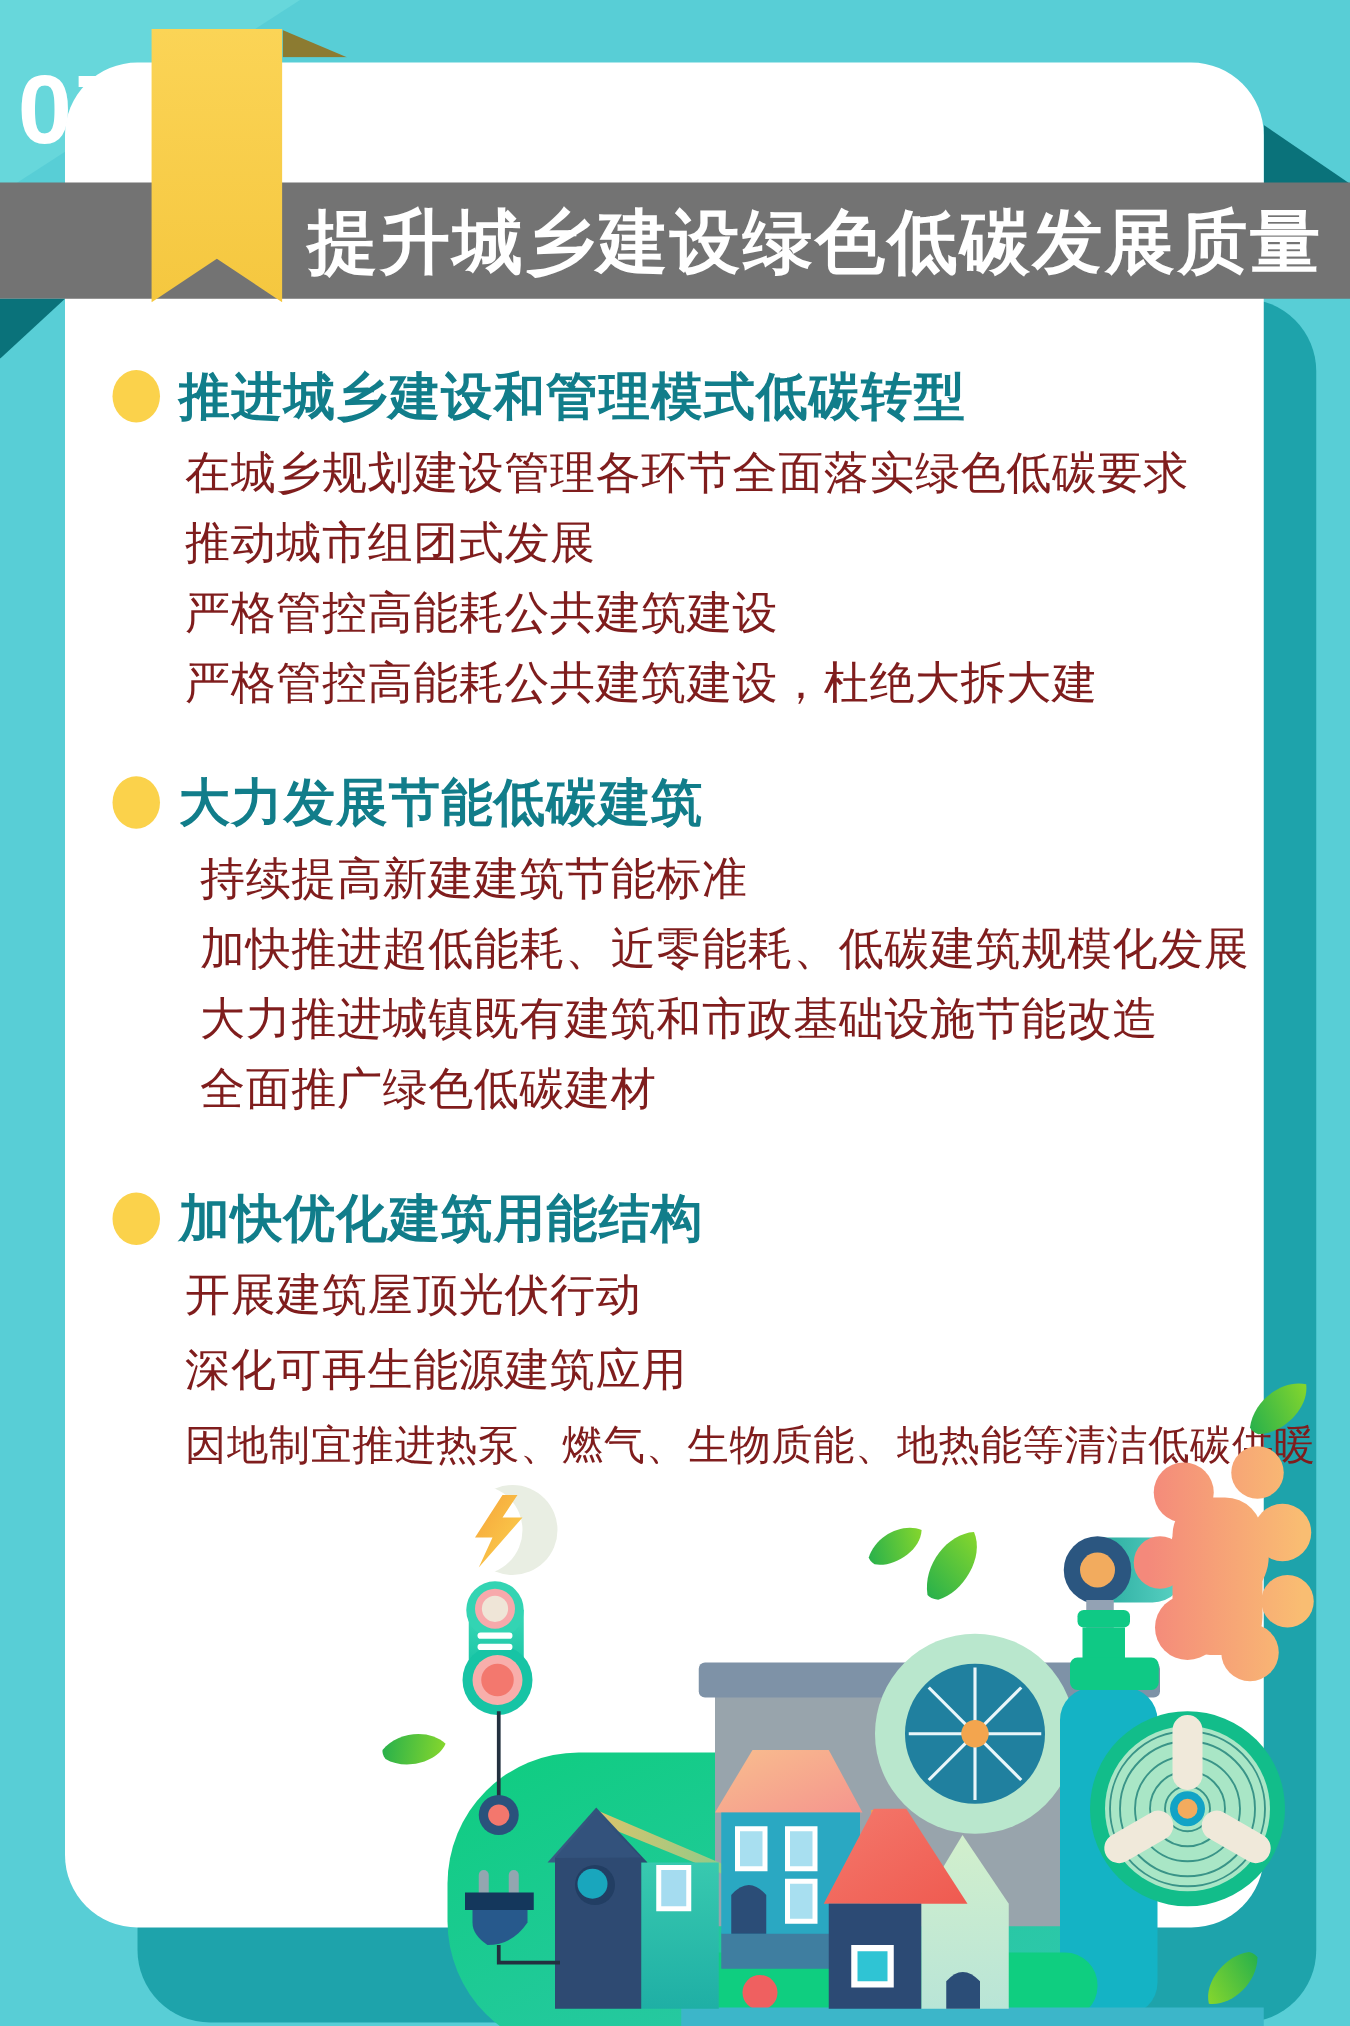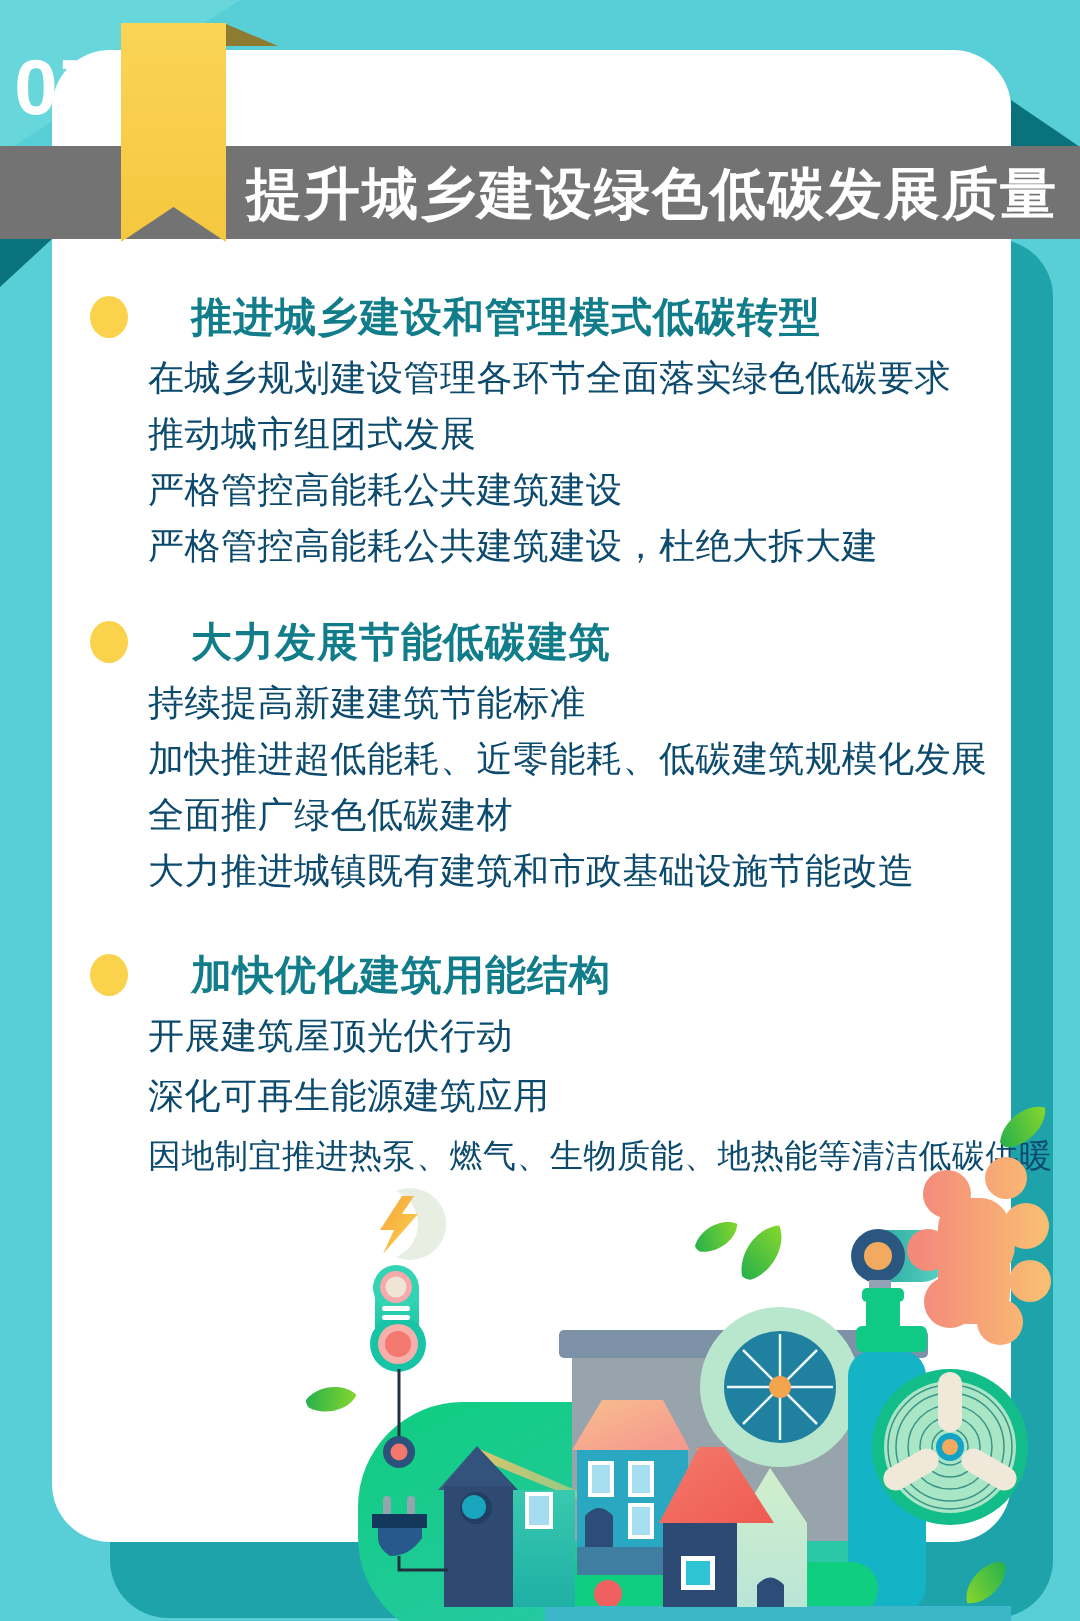--- a/index.html
+++ b/index.html
@@ -32,24 +32,24 @@
   
   .ribbon{position:absolute;left:121px;top:23px;width:105px;height:219px;
           background:linear-gradient(180deg,#FBD456 0%,#F5C73F 100%);
           clip-path:polygon(0 0,100% 0,100% 100%,50% 84%,0 100%);}
   .ribbon-fold{position:absolute;left:226px;top:24px;width:52px;height:22px;background:#8C7B31;
                clip-path:polygon(0 0,100% 100%,0 100%);}
   .ribbon-num{position:absolute;left:0;top:42px;width:105px;text-align:right;
               color:#FFFFFF;font-size:78px;font-weight:700;letter-spacing:2px;}
 
   
-  .section-head{position:absolute;left:90px;display:flex;align-items:center;height:50px;gap:48px;}
+  .section-head{position:absolute;left:90px;display:flex;align-items:center;height:50px;}
   .bullet{width:38px;height:42px;border-radius:50%;background:#FBD24B;flex:0 0 auto;margin-right:15px;}
   .head-text{color:#117D8A;font-size:41px;font-weight:800;letter-spacing:1px;white-space:nowrap;}
-  .items{position:absolute;left:148px;color:#0c4a6e;font-size:36px;font-weight:500;
+  .items{position:absolute;left:148px;color:#7f1d1d;font-size:36px;font-weight:500;
          letter-spacing:0.5px;white-space:nowrap;}
   .items div{height:56px;line-height:56px;}
   .items.loose div{height:60px;line-height:60px;}
   .items .small{font-size:33px;}
 
   .illu{position:absolute;left:0;top:1080px;width:1080px;height:541px;}
 </style>
 </head>
 <body>
 
@@ -77,25 +77,25 @@
     <div>在城乡规划建设管理各环节全面落实绿色低碳要求</div>
     <div>推动城市组团式发展</div>
     <div>严格管控高能耗公共建筑建设</div>
     <div>严格管控高能耗公共建筑建设，杜绝大拆大建</div>
   </div>
 
   <div class="section-head" style="top:617px;">
     <div class="bullet"></div>
     <div class="head-text">大力发展节能低碳建筑</div>
   </div>
-  <div class="items" style="top:675px;">
+  <div class="items" style="top:675px;margin-left:12px;">
     <div>持续提高新建建筑节能标准</div>
     <div>加快推进超低能耗、近零能耗、低碳建筑规模化发展</div>
+    <div>大力推进城镇既有建筑和市政基础设施节能改造</div>
     <div>全面推广绿色低碳建材</div>
-    <div>大力推进城镇既有建筑和市政基础设施节能改造</div>
   </div>
 
   <div class="section-head" style="top:950px;">
     <div class="bullet"></div>
     <div class="head-text">加快优化建筑用能结构</div>
   </div>
   <div class="items loose" style="top:1006px;">
     <div>开展建筑屋顶光伏行动</div>
     <div>深化可再生能源建筑应用</div>
     <div class="small">因地制宜推进热泵、燃气、生物质能、地热能等清洁低碳供暖</div>

